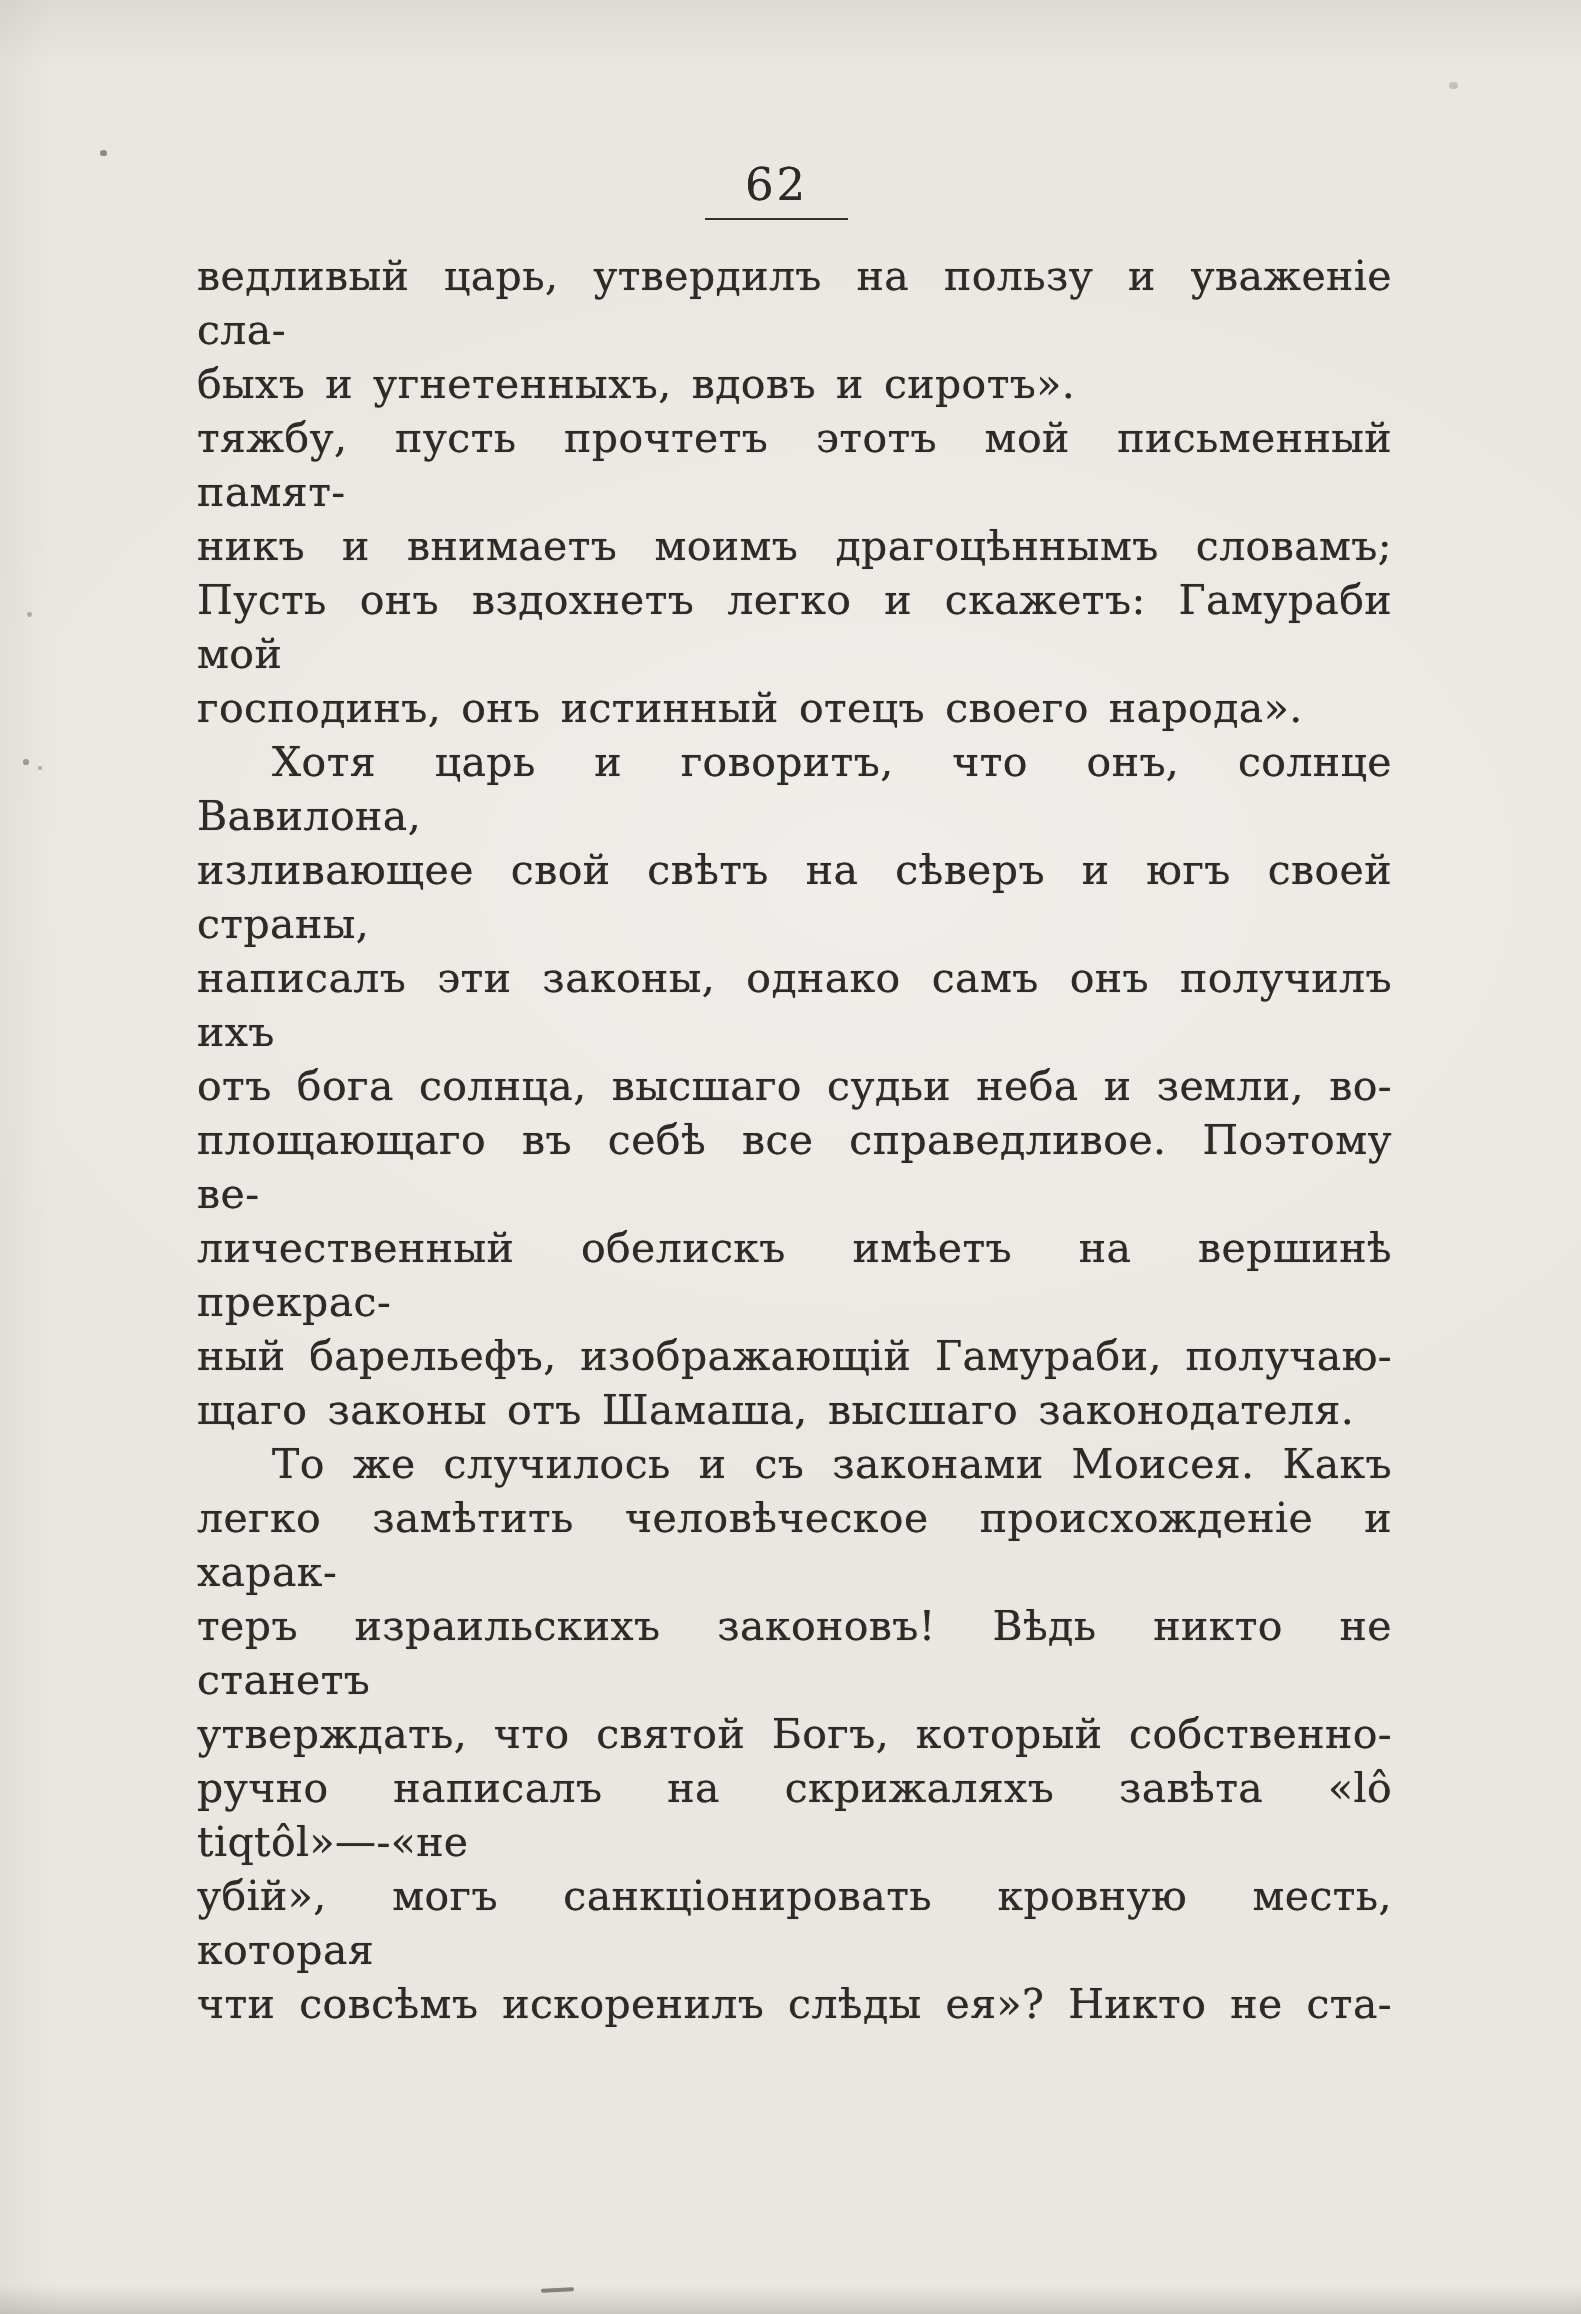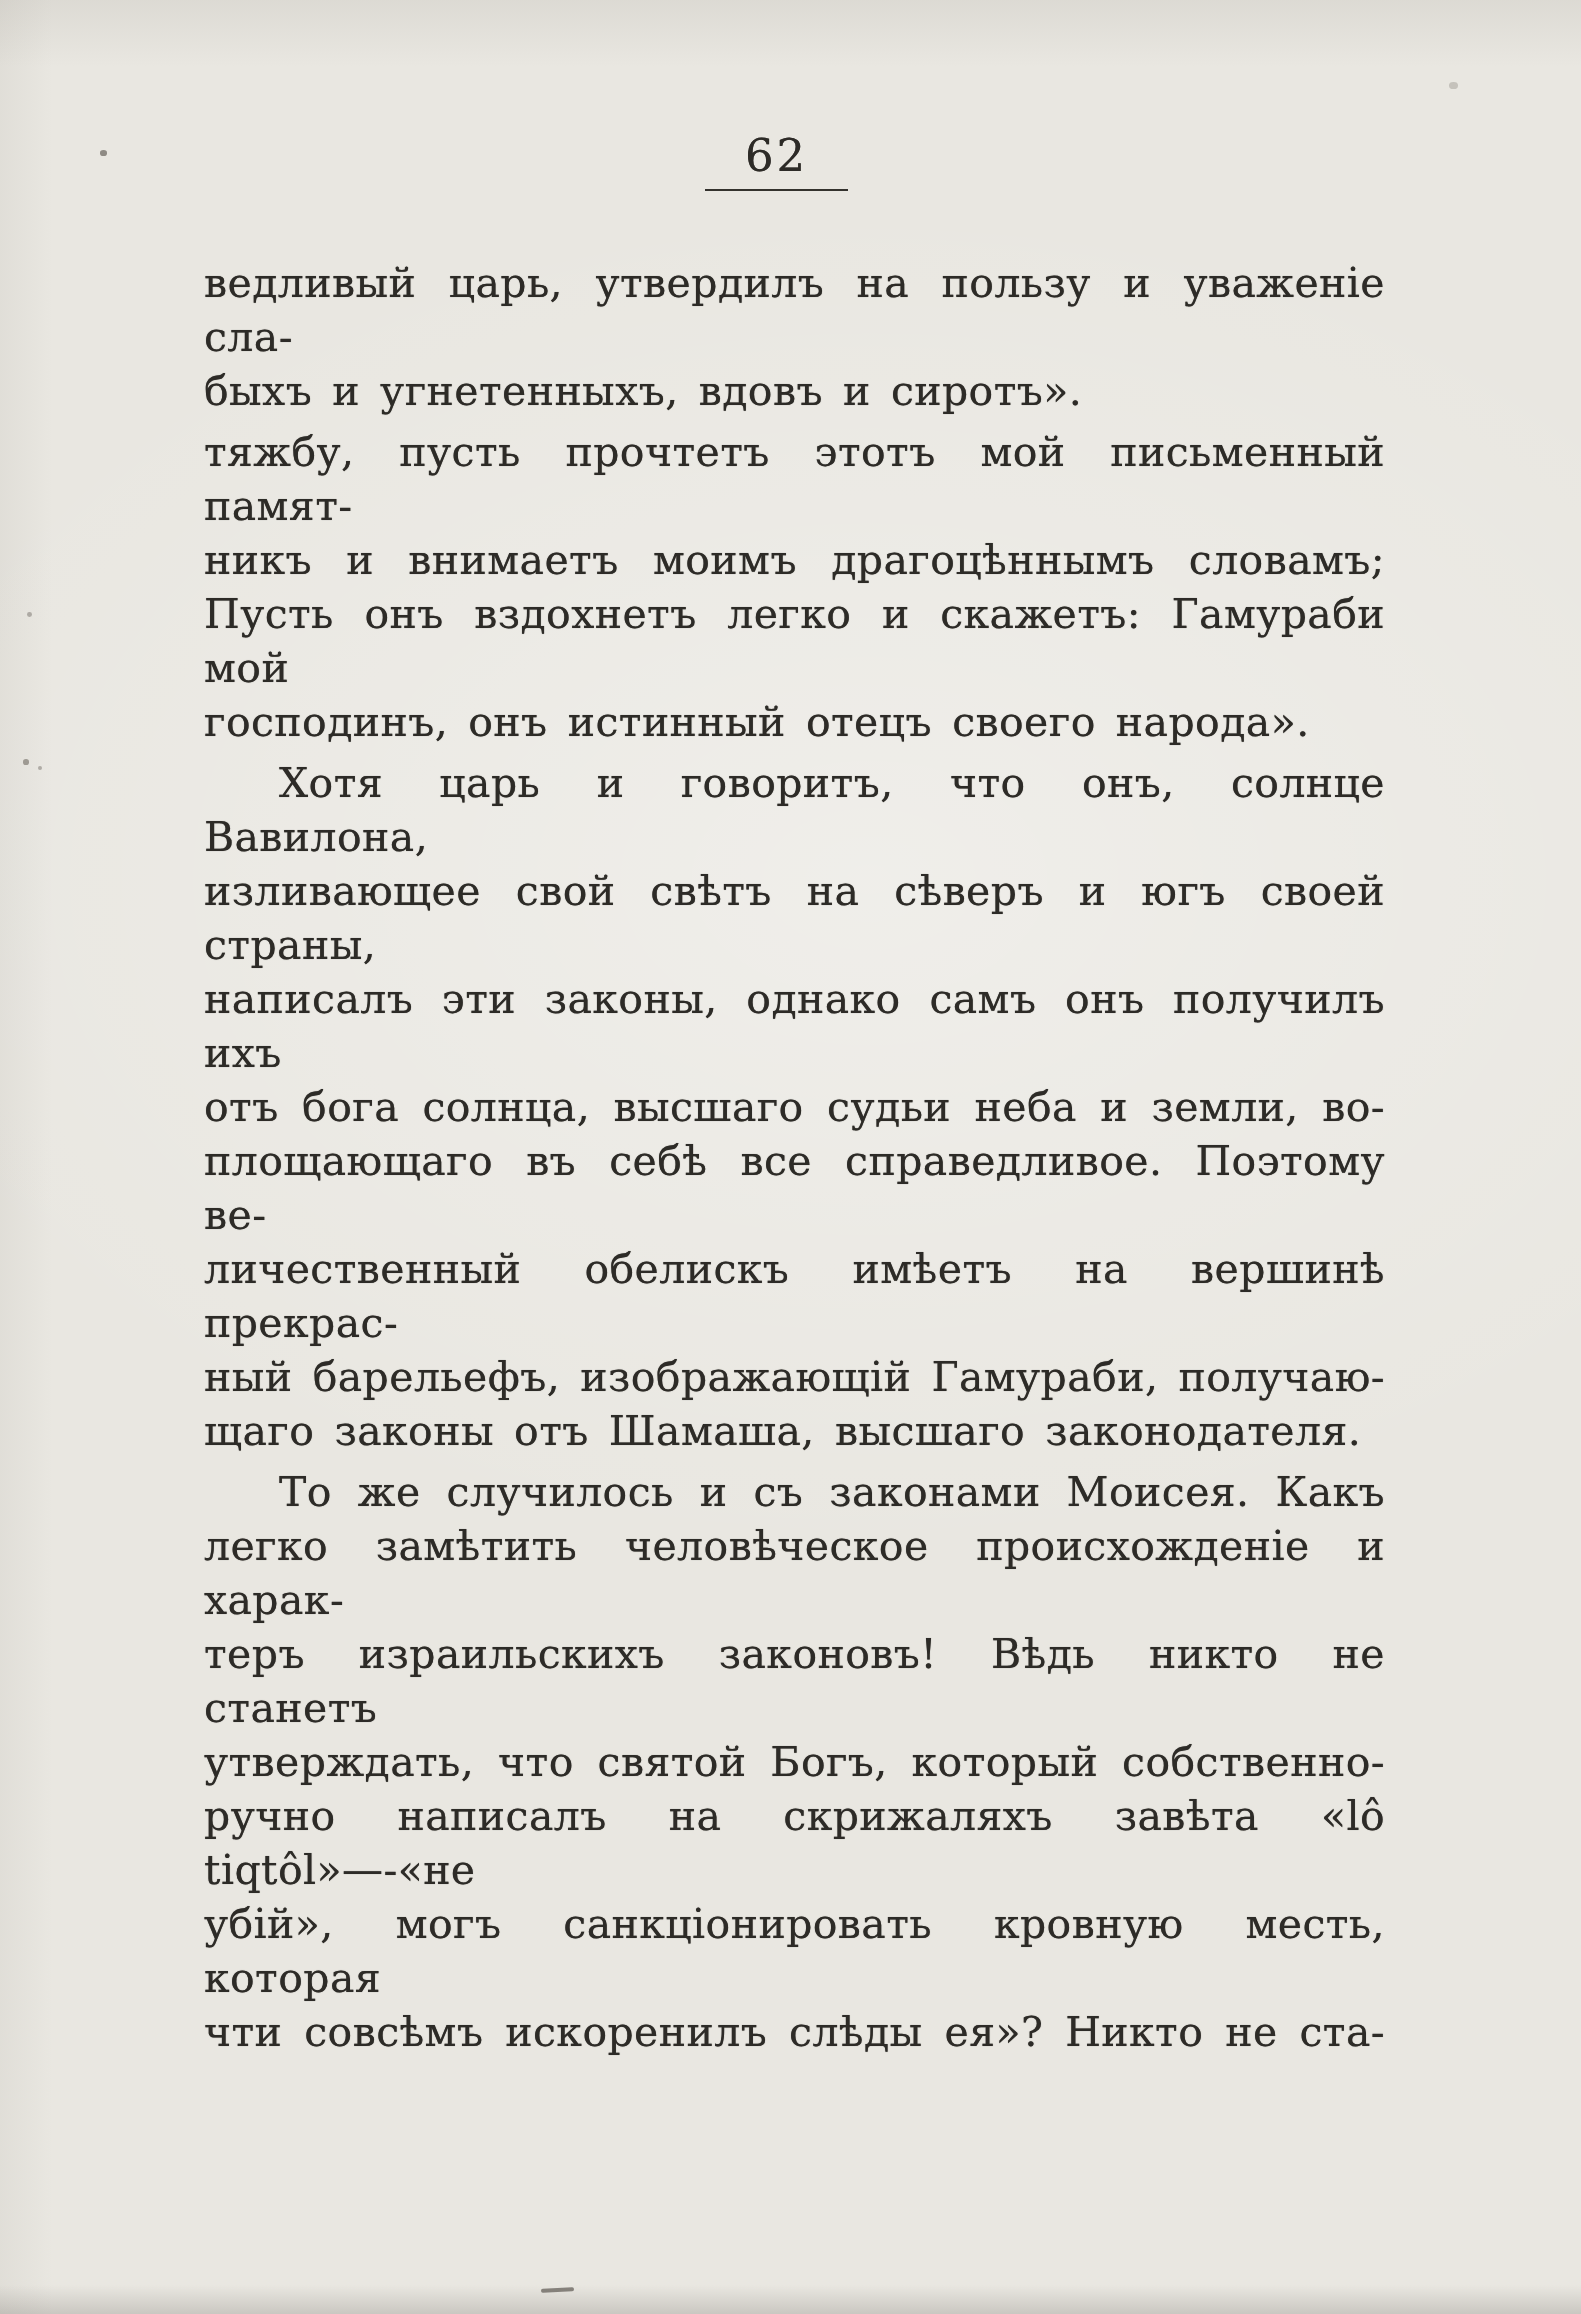--- a/index.html
+++ b/index.html
@@ -24,21 +24,21 @@
   .page::after {
     content: "";
     position: absolute;
     left: 0; right: 0; bottom: 0;
     height: 29px;
     background: linear-gradient(to bottom, rgba(0,0,0,0), rgba(60,55,48,0.18));
     pointer-events: none;
   }
   .pagenum-wrap {
     position: absolute;
-    top: 129px;
+    top: 158px;
     left: 699px;
     width: 155px;
     text-align: center;
   }
   .pagenum {
     font-size: 45px;
     letter-spacing: 2.9px;
     text-shadow: 0 0 0.6px rgba(45,43,39,0.8);
   }
   .pagenum-rule {
@@ -50,21 +50,21 @@
     position: absolute;
     top: 249px;
     left: 197px;
     width: 1195px;
     font-size: 41px;
     line-height: 54px;
     word-spacing: 6.7px;
     letter-spacing: 0.4px;
     text-shadow: 0 0 0.7px rgba(45,43,39,0.75);
   }
-  .paragraph { margin: 7px; }
+  .paragraph { margin: 0; }
   .line {
     text-align: justify;
     text-align-last: justify;
   }
   .line.first { text-indent: 75px; }
   .line.end {
     text-align: left;
     text-align-last: left;
   }
   .speck {

